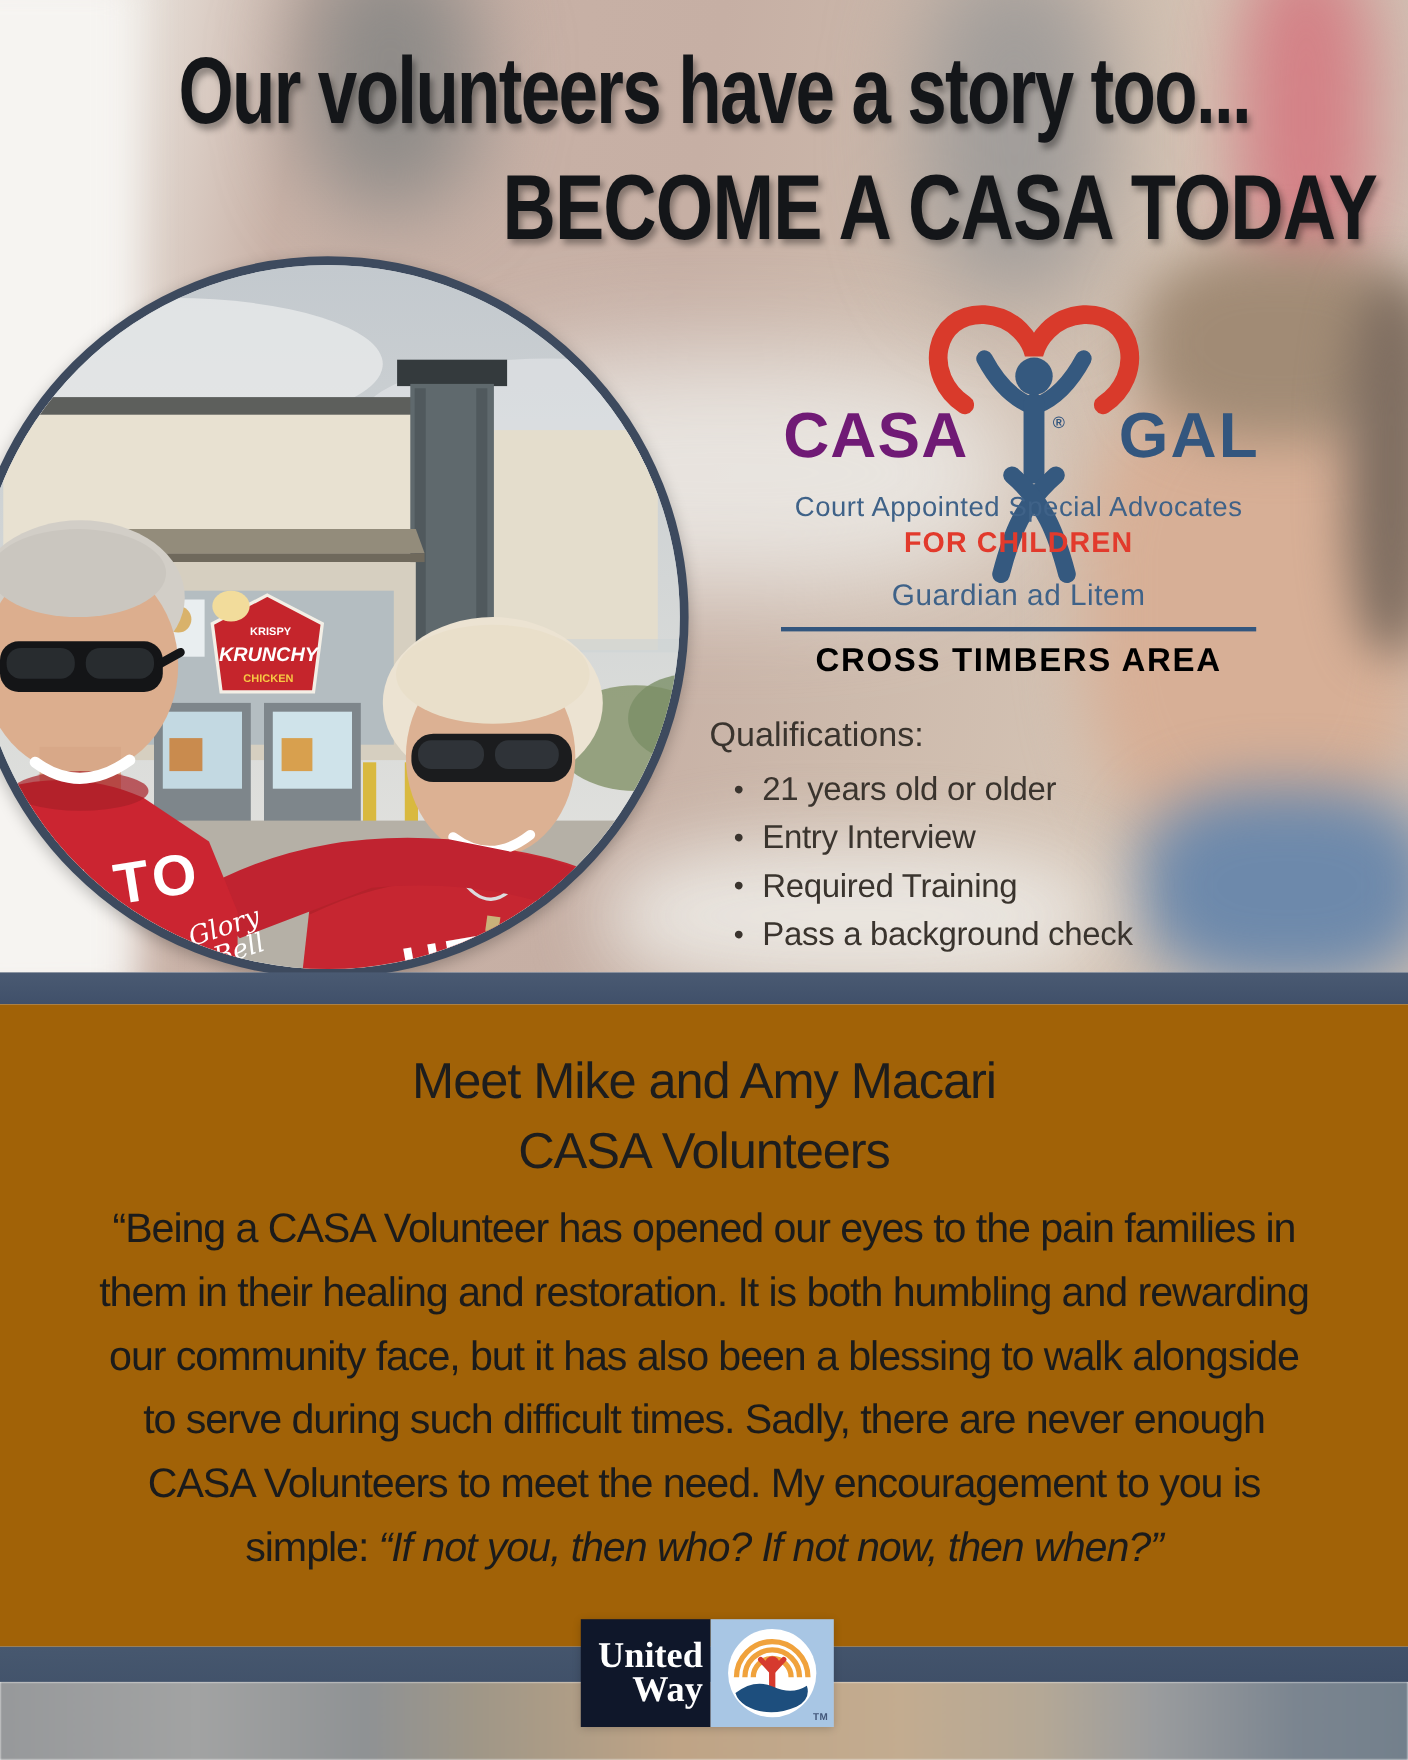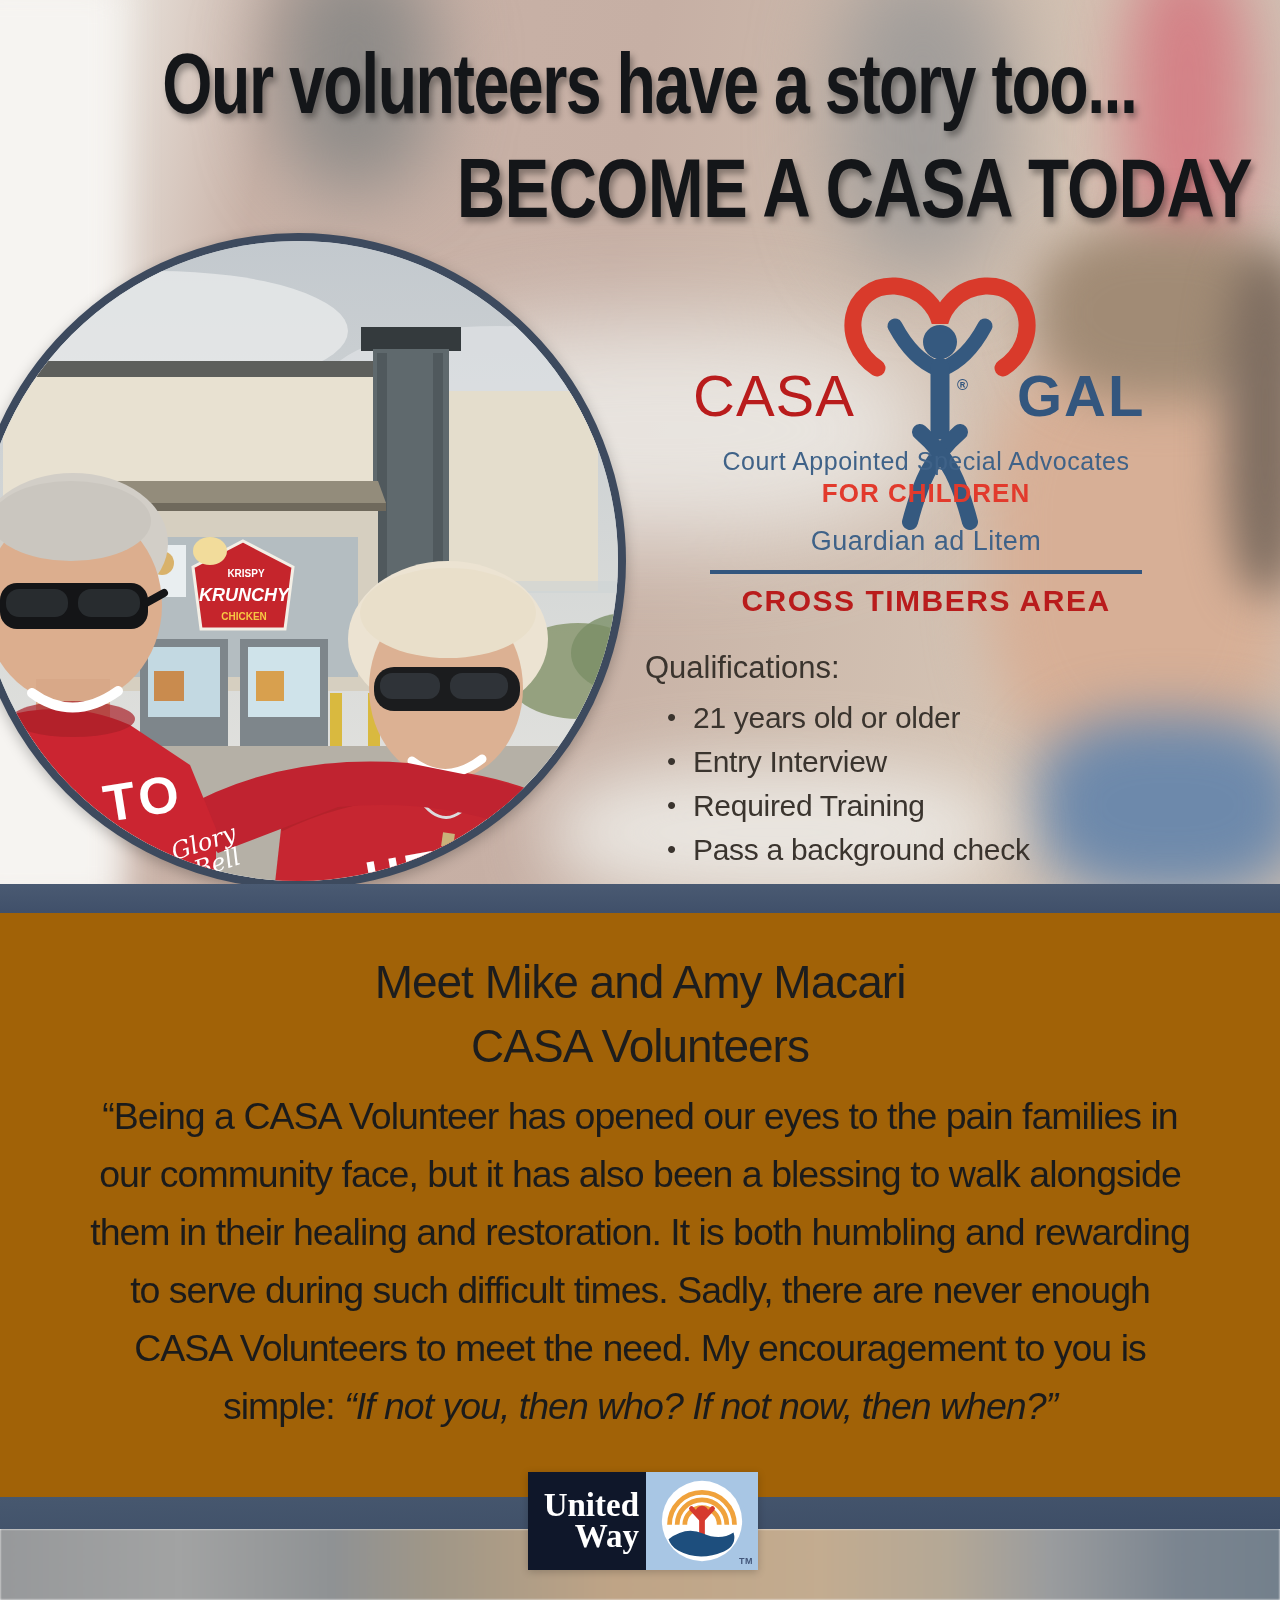--- a/index.html
+++ b/index.html
@@ -40,29 +40,29 @@
   .headline2 .squeeze{display:inline-block;transform:scaleX(.8);transform-origin:right center;}
   
   .photo-circle{
     position:absolute;left:-30px;top:233px;width:656px;height:656px;
     border-radius:50%;border:8px solid #3d4a5e;overflow:hidden;
     background:#c9cdd1;box-shadow:0 4px 14px rgba(0,0,0,.25);
   }
   .photo-circle svg{display:block;}
   
   .logo-mark{position:absolute;left:840px;top:272px;width:200px;height:262px;}
-  .casa-word{position:absolute;left:693px;top:362px;font-size:58px;font-weight:400;color:#b91c1c;letter-spacing:1px;}
+  .casa-word{position:absolute;left:712px;top:362px;font-size:58px;font-weight:700;color:#701a75;letter-spacing:1px;}
   .gal-word{position:absolute;left:996px;top:362px;font-size:58px;font-weight:700;color:#33567e;letter-spacing:2px;margin-left:21px;}
   .reg-mark{position:absolute;left:957px;top:376px;font-size:15px;font-weight:700;color:#33567e;}
   .logo-text-block{position:absolute;left:630px;top:445px;width:592px;text-align:center;}
   .tagline{font-size:25px;color:#3f6288;letter-spacing:.5px;line-height:32px;}
   .tagline-emphasis{font-size:26px;font-weight:700;color:#e23a2c;letter-spacing:1px;line-height:32px;}
   .tagline-secondary{font-size:27px;color:#3f6288;letter-spacing:.5px;line-height:34px;margin-top:15px;}
   .logo-divider{width:432px;height:4px;background:#33567e;margin:12px auto 10px auto;}
-  .region{font-size:30px;font-weight:700;color:#b91c1c;letter-spacing:1.5px;}
+  .region{font-size:30px;font-weight:700;color:#000000;letter-spacing:1.5px;}
   
   .quals{position:absolute;left:645px;top:650px;width:580px;color:#3a342e;}
   .quals-title{font-size:31px;letter-spacing:0;}
   .quals ul{list-style:none;margin:10px 0 0 0;padding:0 0 0 22px;}
   .quals li{font-size:30px;line-height:44px;position:relative;padding-left:26px;letter-spacing:-.3px;}
   .quals li::before{content:"•";position:absolute;left:0;top:-1px;font-size:26px;}
   
   .bar1{position:absolute;left:0;top:884px;width:1280px;height:29px;background:linear-gradient(180deg,#4a5a72,#40506a);}
   .bar2{position:absolute;left:0;top:1497px;width:1280px;height:32px;background:linear-gradient(178deg,#47586f,#3d4d66);z-index:4;}
   
@@ -242,22 +242,22 @@
     </ul>
   </div>
 
   <div class="bar1"></div>
 
   <div class="story">
     <div class="story-title st1">Meet Mike and Amy Macari</div>
     <div class="story-title st2">CASA Volunteers</div>
     <div class="quote">
       <div class="qline">“Being a CASA Volunteer has opened our eyes to the pain families in</div>
+      <div class="qline">them in their healing and restoration. It is both humbling and rewarding</div>
       <div class="qline">our community face, but it has also been a blessing to walk alongside</div>
-      <div class="qline">them in their healing and restoration. It is both humbling and rewarding</div>
       <div class="qline">to serve during such difficult times. Sadly, there are never enough</div>
       <div class="qline">CASA Volunteers to meet the need. My encouragement to you is</div>
       <div class="qline"><span>simple: </span><span class="q-italic">“If not you, then who? If not now, then when?”</span></div>
     </div>
   </div>
 
   <div class="uw">
     <div class="uw-left">
       <div class="uwt">United</div>
       <div class="uwt">Way</div>

